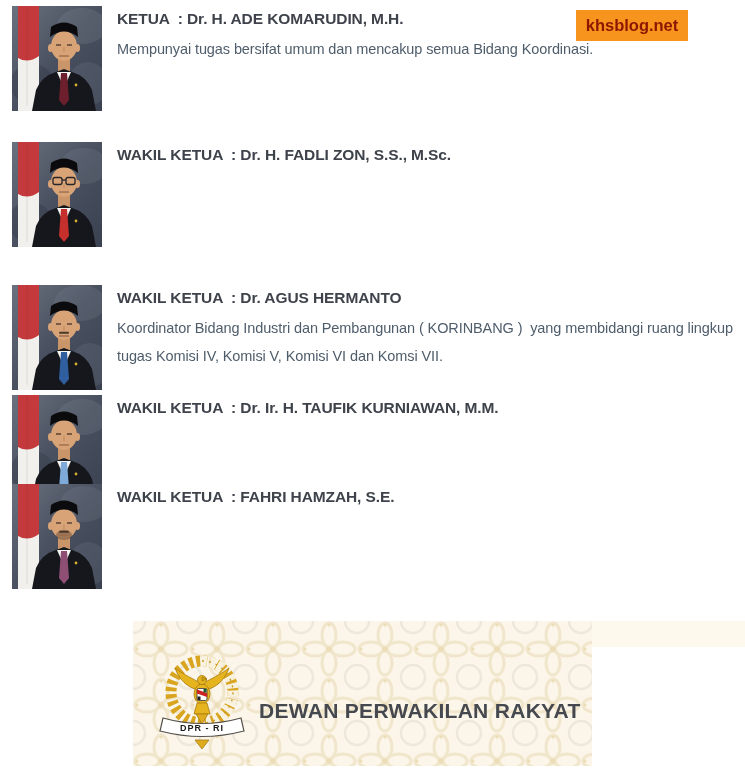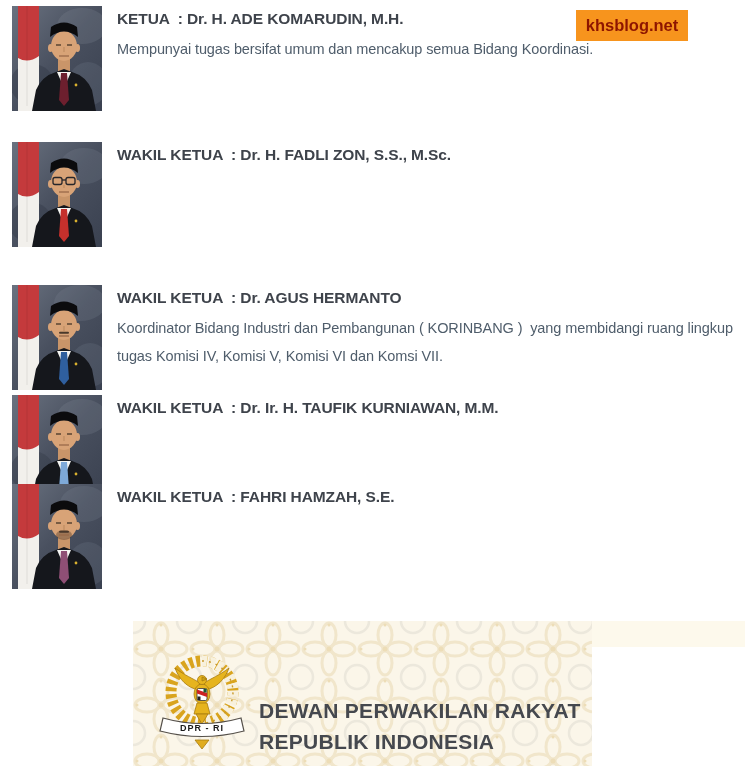--- a/index.html
+++ b/index.html
@@ -310,18 +310,17 @@
           <g>
             <path d="M9,70 Q48,81 87,70 L90,83 Q48,94 6,83 Z" fill="#ffffff" stroke="#55504a" stroke-width="1.2"></path>
             <text x="48" y="83" text-anchor="middle" font-size="9" font-weight="bold" letter-spacing="1" fill="#1a1a1a" font-family="Liberation Sans, sans-serif">DPR - RI</text>
           </g>
           <path d="M41,92 L48,101 L55,92 Z" fill="#e0ac1f" stroke="#a77b10" stroke-width="0.8"></path>
         </svg>
       </div>
 
       <div class="org">
         <div>DEWAN PERWAKILAN RAKYAT</div>
-        <div>REPUBLIK INDONESIA</div>
       </div>
     </div>
   </div>
 
 </div>
 
 </body></html>

